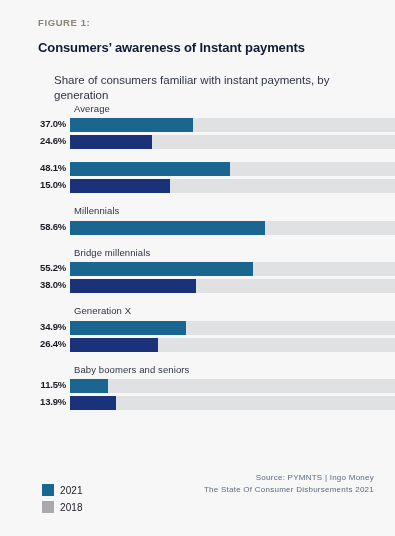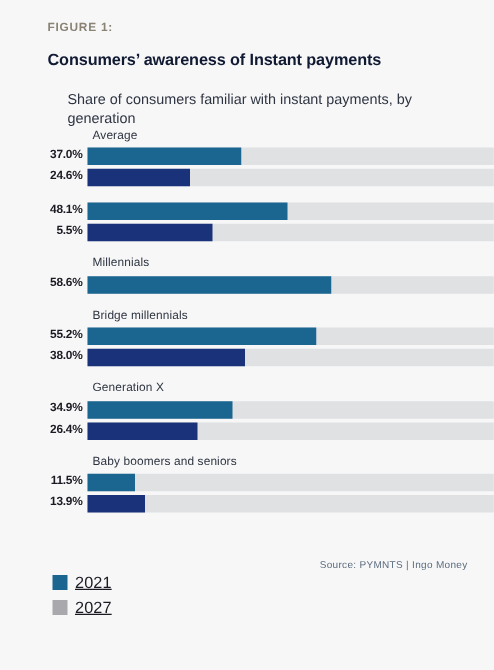--- a/index.html
+++ b/index.html
@@ -105,21 +105,21 @@
     left: 0; top: 0; bottom: 0;
     height: 14px;
   }
   .bar-fill.s2021 { background: #1b6690; }
   .bar-fill.s2020 { background: #1a3279; }
 
   
   .footer {
     position: absolute;
     left: 0;
-    top: 444px;
+    top: 470px;
     width: 395px;
     height: 66px;
   }
   .source {
     position: absolute;
     right: 21px;
     top: 2px;
     text-align: right;
     font-size: 8px;
     color: #5b6b7d;
@@ -136,24 +136,23 @@
     align-items: center;
     margin-bottom: 5px;
   }
   .legend-swatch {
     width: 12px;
     height: 12px;
     margin-right: 6px;
     flex: 0 0 12px;
   }
   .legend-label {
-    font-size: 13px;
+    font-size: 10px;
     color: #1a1a22;
     letter-spacing: 0.1px;
-    text-decoration: underline;
   }
 </style>
 </head>
 <body>
 
 <div class="figure-card">
 
   <div class="inner">
     <div class="figure-kicker">FIGURE 1:</div>
     <div class="figure-title">Consumers’ awareness of Instant payments</div>
@@ -177,21 +176,21 @@
         </div>
       </div>
       <div class="group">
         <div class="bar-row">
           <div class="bar-value">48.1%</div>
           <div class="bar-track">
             <div class="bar-fill s2021" style="width: 159.692px; background: rgb(27, 102, 144);"></div>
           </div>
         </div>
         <div class="bar-row">
-          <div class="bar-value">5.5%</div>
+          <div class="bar-value">15.0%</div>
           <div class="bar-track">
             <div class="bar-fill s2020" style="width: 99.6px; background: rgb(26, 50, 121);"></div>
           </div>
         </div>
       </div>
       <div class="group">
         <div class="group-label">Millennials</div>
         <div class="bar-row">
           <div class="bar-value">58.6%</div>
           <div class="bar-track">
@@ -242,26 +241,27 @@
           <div class="bar-track">
             <div class="bar-fill s2020" style="width: 46.148px; background: rgb(26, 50, 121);"></div>
           </div>
         </div>
       </div>
     </div>
 
   <div class="footer">
     <div class="source">
       <div>Source: PYMNTS  |  Ingo Money</div>
+      <div>The State Of Consumer Disbursements 2021</div>
     </div>
     <div class="legend" id="legend">
         <div class="legend-item">
           <span class="legend-swatch" style="background: rgb(27, 102, 144);"></span>
           <span class="legend-label">2021</span>
         </div>
         <div class="legend-item">
           <span class="legend-swatch" style="background: rgb(169, 169, 173);"></span>
-          <span class="legend-label">2027</span>
+          <span class="legend-label">2018</span>
         </div>
       </div>
   </div>
 
 </div>
 
 </body></html>

